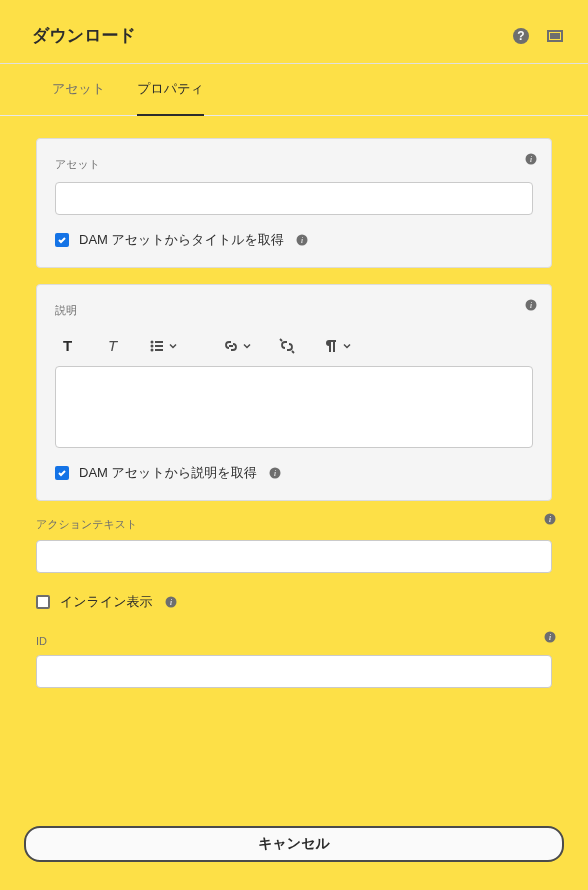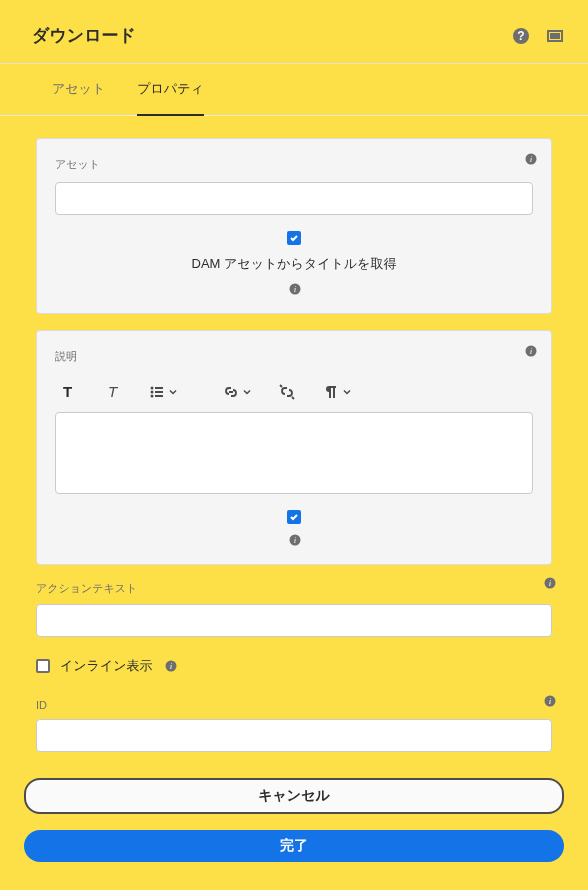--- a/index.html
+++ b/index.html
@@ -95,21 +95,20 @@
       position: absolute;
       top: 14px;
       right: 14px;
       color: #6e6e6e;
     }
     .checkbox-row {
       display: flex;
       align-items: center;
       gap: 10px;
       margin-top: 16px;
-      flex-direction: column;
     }
     .checkbox {
       width: 14px;
       height: 14px;
       border-radius: 2px;
       display: flex;
       align-items: center;
       justify-content: center;
       cursor: pointer;
       flex-shrink: 0;
@@ -297,20 +296,21 @@
             </svg>
         </span>
       </div>
       <div class="rte-area"></div>
       <div class="checkbox-row">
         <div class="checkbox checked">
           <svg width="10" height="10" viewBox="0 0 10 10" fill="none" stroke="#fff" stroke-width="2">
               <path d="M2 5 L4 7 L8 3"></path>
             </svg>
         </div>
+        <span class="checkbox-label">DAM アセットから説明を取得</span>
         <span class="inline-info">
           <svg width="12" height="12" viewBox="0 0 12 12" fill="currentColor">
               <circle cx="6" cy="6" r="5.5"></circle>
               <text x="6" y="9" text-anchor="middle" fill="#f5f5f5" font-size="9" font-family="serif" font-style="italic">i</text>
             </svg>
         </span>
       </div>
     </div>
 
     <div class="plain-field">
@@ -343,16 +343,15 @@
           </svg>
       </span>
       <label class="field-label">ID</label>
       <input type="text" class="text-input" style="">
     </div>
 
   </div>
 
   <div class="footer">
     <button class="btn btn-secondary">キャンセル</button>
-    <button class="btn btn-primary">完了</button>
   </div>
 
 </div>
 
 </body></html>

